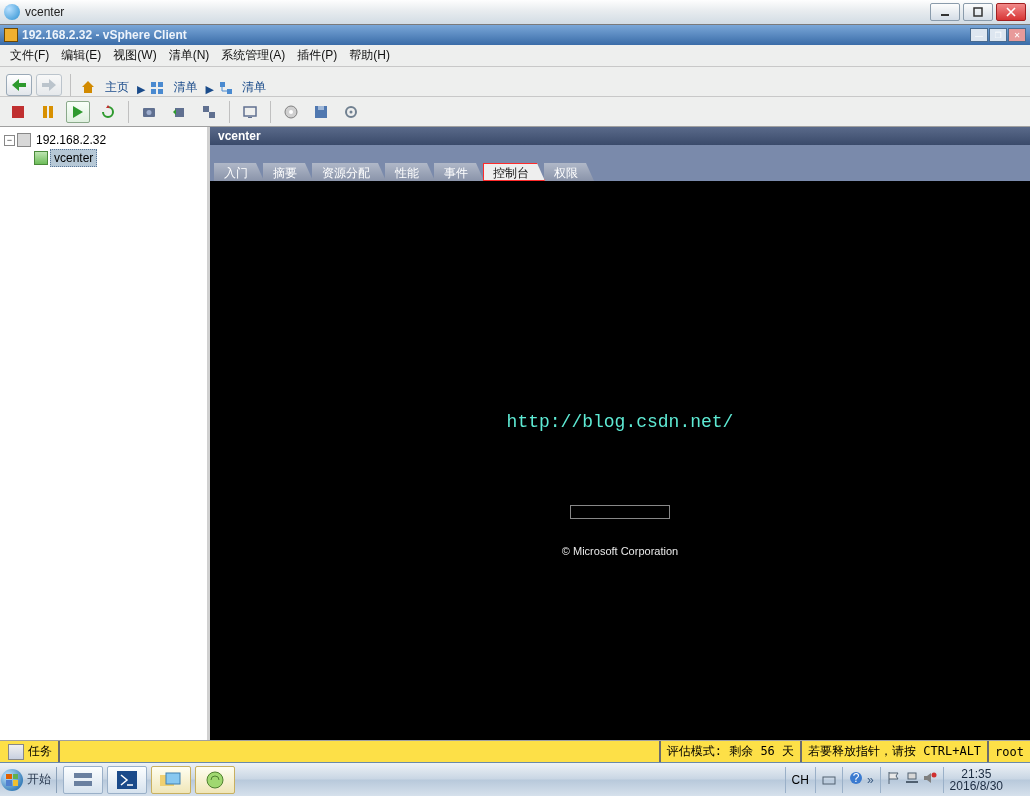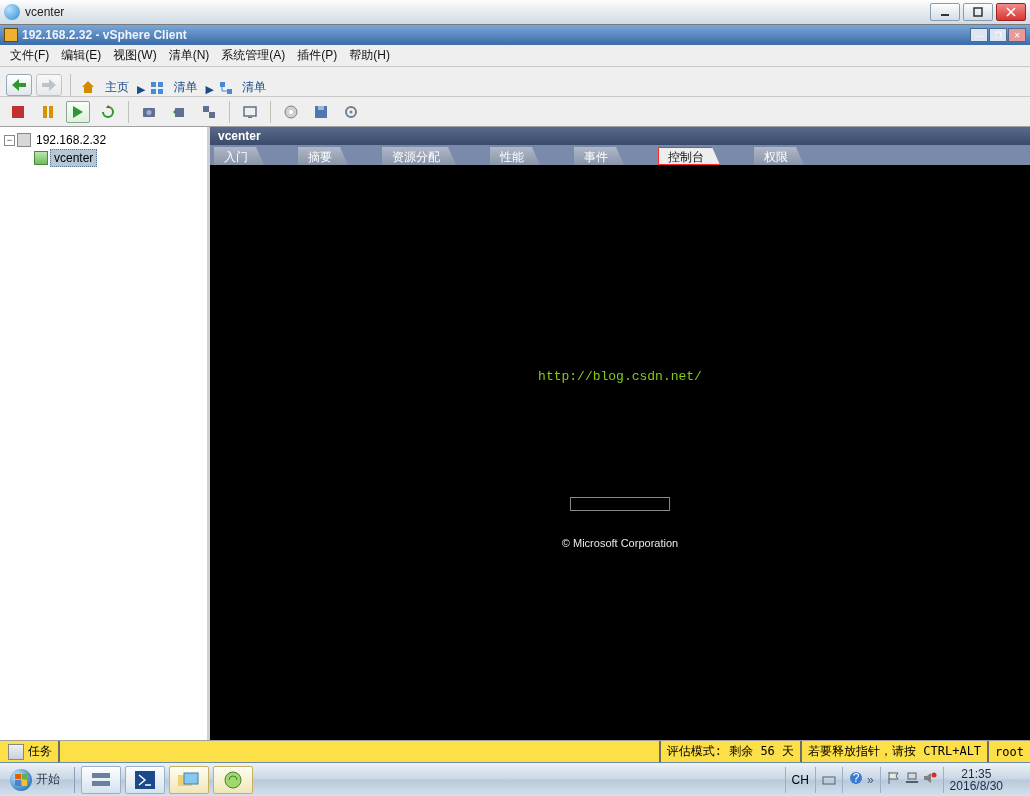--- a/index.html
+++ b/index.html
@@ -52,39 +52,39 @@
 .tree-row { display:flex; align-items:center; height:18px; gap:2px; cursor:pointer; }
 .tree-toggle { width:11px; height:11px; border:1px solid #888; display:flex; align-items:center; justify-content:center; font-size:9px; line-height:9px; color:#333; }
 .tree-ico-host { width:14px; height:14px; background:#d8d8d8; border:1px solid #888; }
 .tree-ico-vm { width:14px; height:14px; background:linear-gradient(#bde4b0,#6ebd5a); border:1px solid #4a8a3a; }
 .tree-label { padding:1px 3px; }
 .tree-label.sel { background:#b6c8d6; border:1px dotted #5a789a; }
 
 
 .contentpane { flex:1; display:flex; flex-direction:column; background:#6a7a9a; min-width:0; }
 .content-hdr { height:18px; background:linear-gradient(#5a6a8a,#3a4a6a); color:#fff; font-weight:bold; padding:2px 8px; }
-.tabstrip { height:20px; background:#7a8aab; display:flex; align-items:flex-end; padding-left:4px;gap:35px; }
+.tabstrip { height:36px; background:#7a8aab; display:flex; align-items:flex-end; padding-left:4px; }
 .tab { height:18px; padding:2px 10px 0 10px; margin-right:-1px; background:linear-gradient(#b0b8c8,#8a94aa); color:#fff; cursor:pointer; position:relative; clip-path: polygon(0 0, calc(100% - 8px) 0, 100% 100%, 0 100%); padding-right:16px;}
 .tab.active { background:#eeeeee; color:#111; z-index:2; }
 .tab.highlight { outline:3px solid #ff2a2a; outline-offset:-1px; z-index:5; }
 .console-area { flex:1; background:#000; position:relative; display:flex; flex-direction:column; align-items:center; justify-content:center; }
-.watermark { color:#84cc16; font-family:"Courier New", monospace; font-size:13px; position:absolute; top:204px; }
+.watermark { color:#5eead4; font-family:"Courier New", monospace; font-size:18px; position:absolute; top:231px; }
 .progressbox { width:100px; height:14px; border:1px solid #888; margin-bottom:26px; margin-top:140px; }
 .copytext { color:#e8e8e8; font-size:11px; }
 
 
 .appstatus { height:22px; background:#fde047; display:flex; align-items:center; border-top:1px solid #a0a0a0; }
 .appstatus .tasks-ico { width:16px; height:16px; margin:0 4px 0 8px; background:linear-gradient(#f0f0f0,#c8d0e0); border:1px solid #888; }
 .appstatus .tasks-lbl { padding-right:6px; }
 .appstatus .tasks-area { flex:1; border-left:2px inset #c0c0c0; height:100%; }
 .appstatus .stat-cell { border-left:2px inset #c0c0c0; height:100%; display:flex; align-items:center; padding:4px 6px; font-family:"NSimSun","SimSun",monospace; }
 
 
 .wintaskbar { height:34px; background:linear-gradient(to bottom,#eef2f6,#c9d6e4 48%,#b8c9db 52%,#d6e1ec); display:flex; align-items:center; border-top:1px solid #6a8aaa; }
-.start-btn { display:flex; align-items:center; height:100%; padding:0 10px; cursor:pointer; }
+.start-btn { display:flex; align-items:center; height:100%; padding:0 1px; cursor:pointer; }
 .start-orb { width:22px; height:22px; border-radius:50%; background:radial-gradient(circle at 7px 7px,#bfe6ff,#0a5aa0); display:flex; align-items:center; justify-content:center; }
 .start-orb .flag { width:12px; height:12px; display:grid; grid-template:1fr 1fr / 1fr 1fr; gap:1px; }
 .flag div:nth-child(1){background:#e06000;} .flag div:nth-child(2){background:#60b050;} .flag div:nth-child(3){background:#5080d0;} .flag div:nth-child(4){background:#f0c030;}
 .start-txt { margin-left:4px; color:#2a3a50; }
 .tb-sep { width:1px; height:26px; background:#8aa0b8; margin:0 4px; }
 .tb-btn { width:40px; height:28px; border:1px solid #9ab0c8; border-radius:2px; background:linear-gradient(#fcfeff,#d6e2ee); margin:0 2px; display:flex; align-items:center; justify-content:center; cursor:pointer; }
 .tb-btn.active { background:linear-gradient(#fffef0,#f0e6b8); border-color:#c8b060; }
 .tray { margin-left:auto; display:flex; align-items:center; height:100%; padding-right:21px; }
 .tray-cell { border-left:1px solid #9ab0c8; height:26px; display:flex; align-items:center; padding:0 6px; gap:4px; }
 .tray-ico { width:14px; height:14px; }

